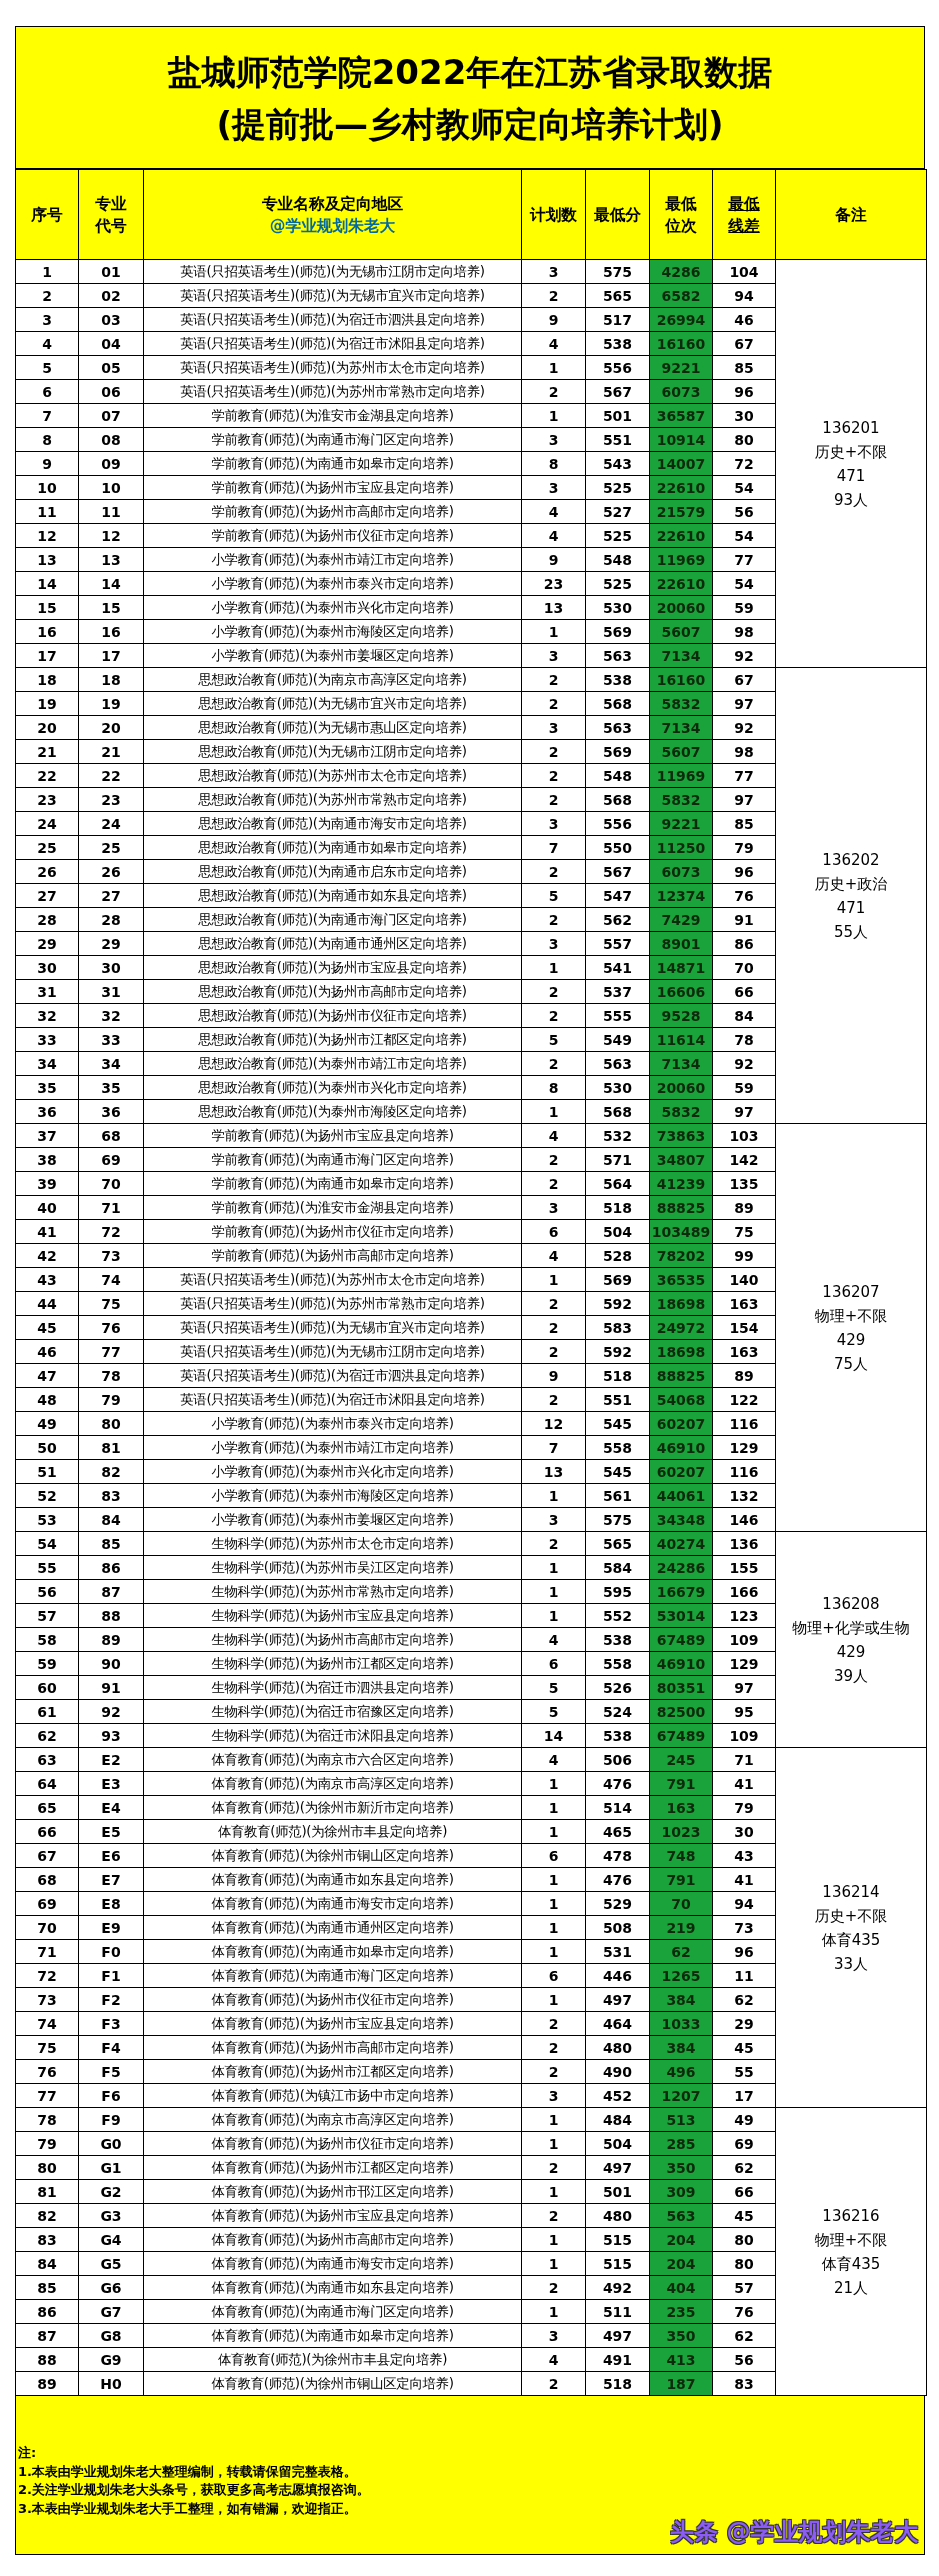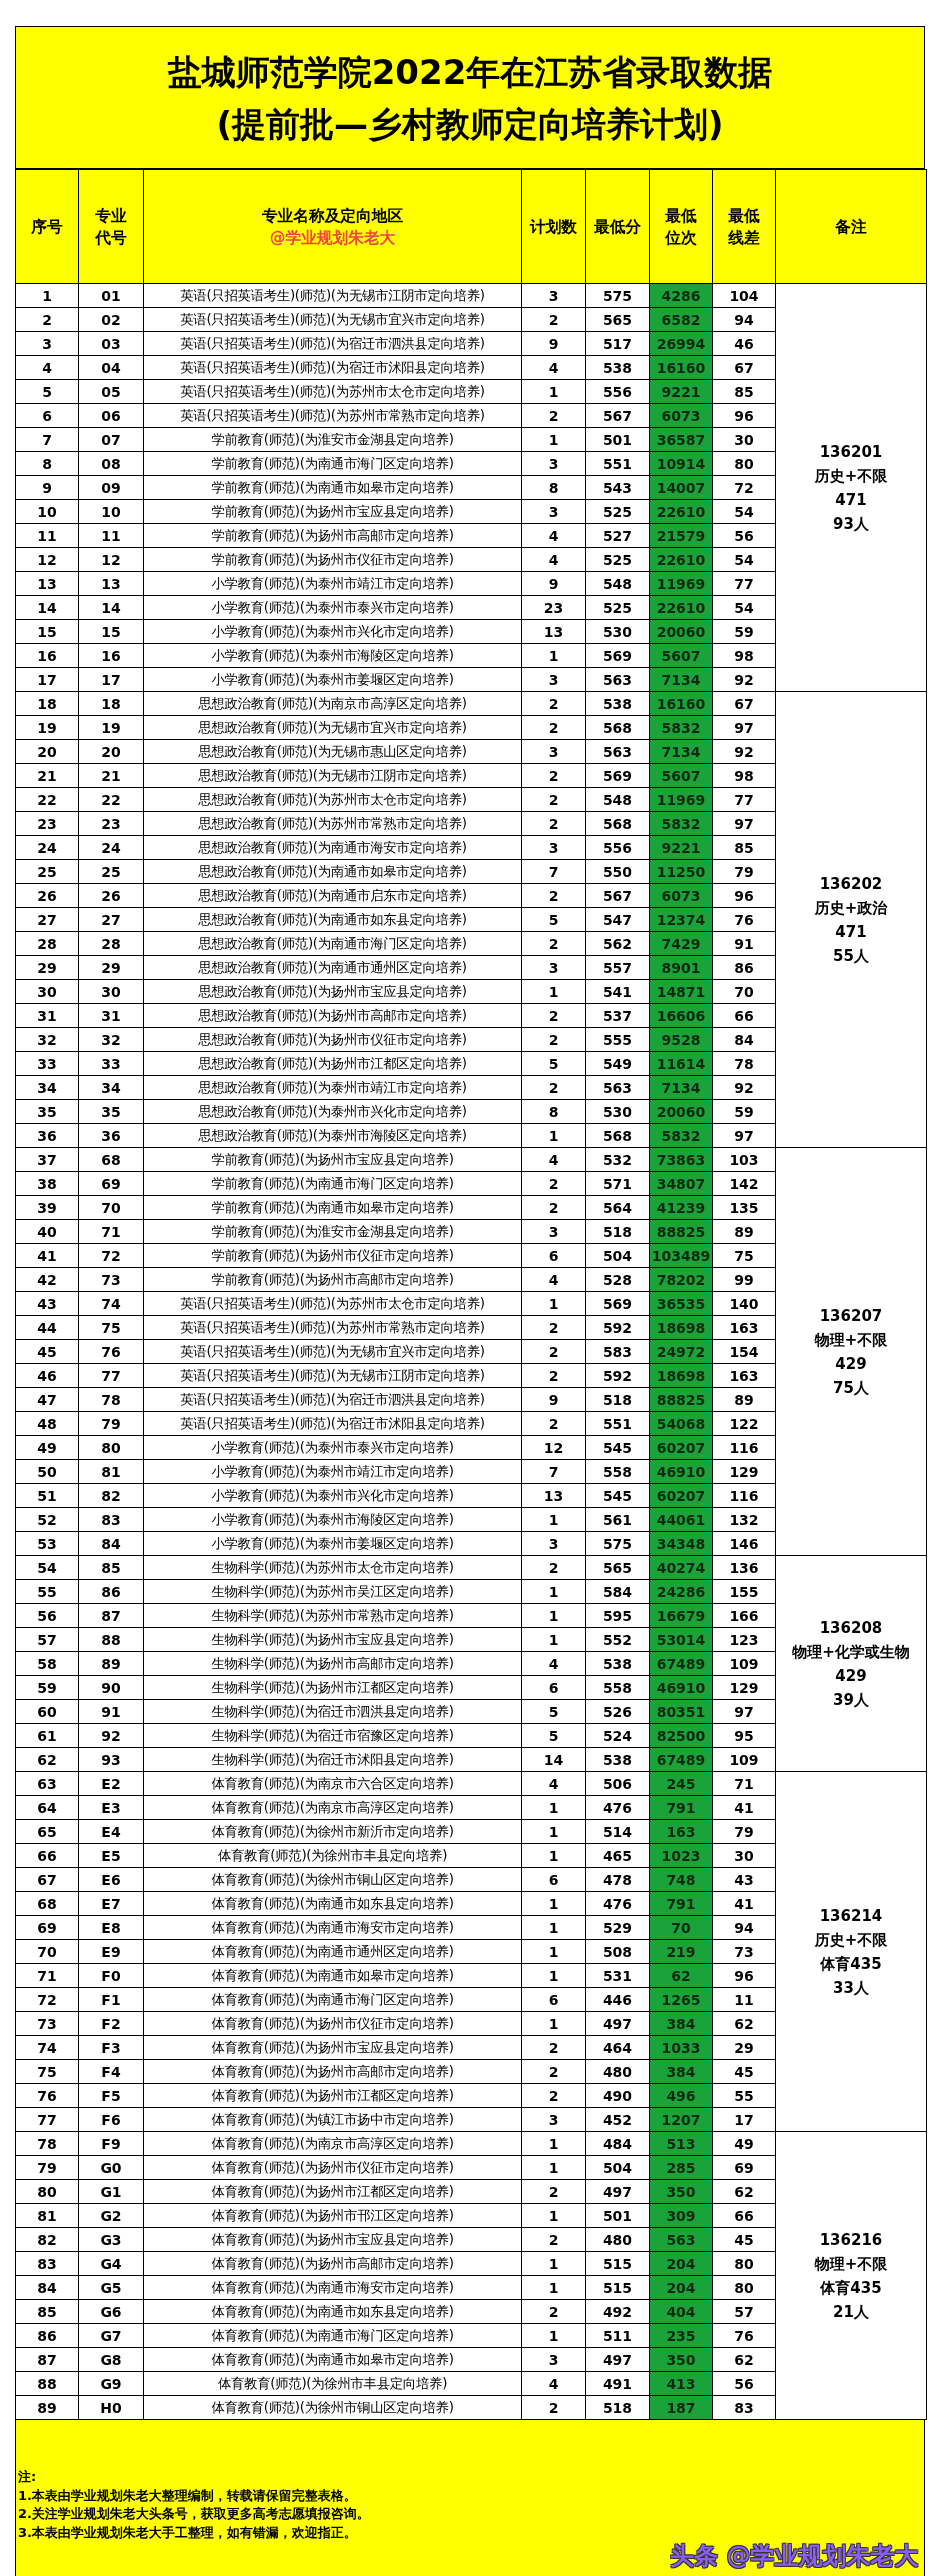--- a/index.html
+++ b/index.html
@@ -5,25 +5,25 @@
   html, body { margin: 0; padding: 0; background: #ffffff; }
   body { width: 939px; height: 2576px; position: relative; overflow: hidden;
          font-family: "DejaVu Sans", "Liberation Sans", sans-serif; }
   .sheet { position: absolute; left: 15px; top: 26px; width: 910px; }
   .title-box { height: 143px; background: #ffff00; border: 1.9px solid #000; border-bottom: 0.9px solid #000;
                display: flex; flex-direction: column; align-items: center; justify-content: center; box-sizing: border-box; }
   .title-line { font-weight: bold; font-size: 34px; color: #000; line-height: 52px; letter-spacing: 0px; }
   table { border-collapse: collapse; width: 910px; table-layout: fixed; }
   th, td { border: 0.9px solid #000; padding: 0; text-align: center; overflow: hidden; white-space: nowrap; }
   th { background: #ffff00; font-weight: bold; font-size: 15.7px; height: 89px; line-height: 22px; color: #000; }
-  th .red { color: #ef4444; display: block; }
+  th .red { color: #0369a1; display: block; }
   td { height: 23px; font-size: 14px; font-weight: bold; color: #000; background: #fff; }
   td.name { font-weight: normal; font-size: 13.4px; letter-spacing: -0.3px; }
   td.rank { background: #1aa33a; color: #0c2a0c; font-weight: bold; }
-  td.note { font-size: 15px; font-weight: bold; line-height: 24px; white-space: normal; vertical-align: middle; margin-top: 16px; }
+  td.note { font-size: 15px; font-weight: normal; line-height: 24px; white-space: normal; vertical-align: middle; margin-top: 16px; }
   .footer { height: 159px; background: #ffff00; border: 1.9px solid #000; border-top: none; box-sizing: border-box; position: relative; }
   .notes { position: absolute; left: 1.9px; top: 48px; font-size: 13px; font-weight: bold; line-height: 18.5px; color: #000; }
   .brand { position: absolute; right: 5.6px; bottom: 5.6px; font-size: 24px; color: #8b5cf6; font-weight: bold;
            text-shadow: 0.9px 0.9px 0 #333, -0.9px -0.9px 0 #333, 0.9px -0.9px 0 #333, -0.9px 0.9px 0 #333; }
 </style>
 </head>
 <body>
 
 <div class="sheet">
   <div class="title-box">
@@ -46,21 +46,21 @@
       <tr>
         <th>序号</th>
         <th style="white-space:normal;padding:0 16px;"><span>专业代号</span></th>
         <th>
           <span style="display:block">专业名称及定向地区</span>
           <span class="red">@学业规划朱老大</span>
         </th>
         <th>计划数</th>
         <th>最低分</th>
         <th style="white-space:normal;padding:0 15px;"><span>最低位次</span></th>
-        <th style="white-space:normal;padding:12px 15px;"><span>最低线差</span></th>
+        <th style="white-space:normal;padding:0 15px;text-decoration:underline;"><span>最低线差</span></th>
         <th>备注</th>
       </tr>
     </thead>
     <tbody id="tbody">
         <tr>
           <td>1</td>
           <td>01</td>
           <td class="name">英语(只招英语考生)(师范)(为无锡市江阴市定向培养)</td>
           <td>3</td>
           <td>575</td>

